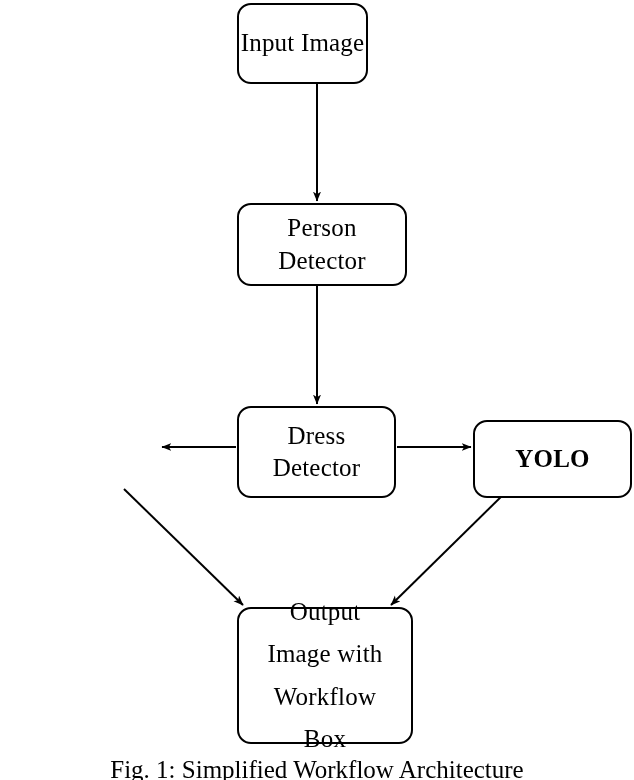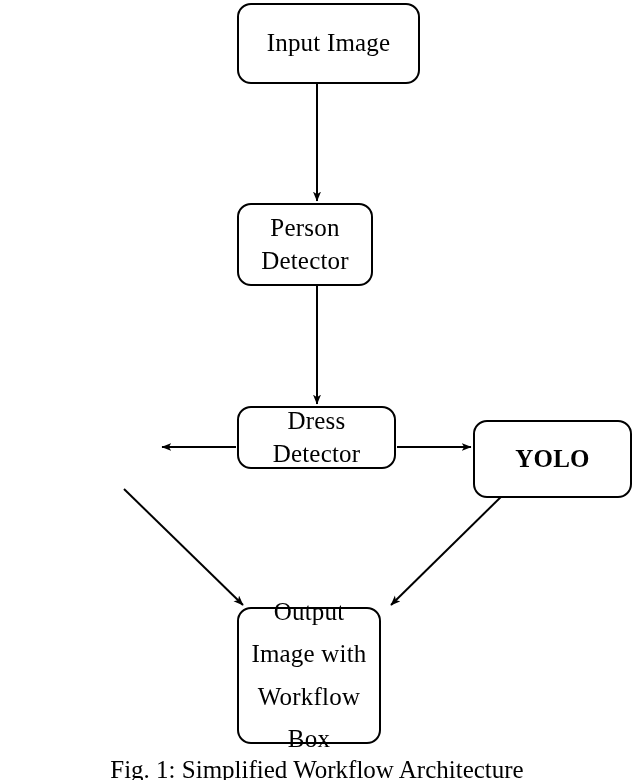--- a/index.html
+++ b/index.html
@@ -39,26 +39,26 @@
     text-align: center;
     font-size: 25px;
     line-height: 1.30;
     letter-spacing: 0.2px;
     z-index: 2;
   }
   .node .line {
     display: block;
     white-space: nowrap;
   }
-  #node-input-image   { left: 237px; top: 3px;   width: 183px; height: 81px; }
-  #node-person-detector { left: 237px; top: 203px; width: 136px; height: 83px; }
-  #node-dress-detector  { left: 237px; top: 406px; width: 159px; height: 63px; }
+  #node-input-image   { left: 237px; top: 3px;   width: 131px; height: 81px; }
+  #node-person-detector { left: 237px; top: 203px; width: 170px; height: 83px; }
+  #node-dress-detector  { left: 237px; top: 406px; width: 159px; height: 92px; }
   #node-rcnn          { left: 1px;   top: 406px; width: 159px; height: 84px; }
   #node-yolo          { left: 473px; top: 420px; width: 159px; height: 78px; font-weight: bold; }
-  #node-output        { left: 237px; top: 607px; width: 144px; height: 137px; gap: 10px; }
+  #node-output        { left: 237px; top: 607px; width: 176px; height: 137px; gap: 10px; }
 
   #caption {
     position: absolute;
     left: 0;
     top: 756px;
     width: 634px;
     text-align: center;
     font-size: 25px;
     line-height: 1.15;
     white-space: nowrap;

